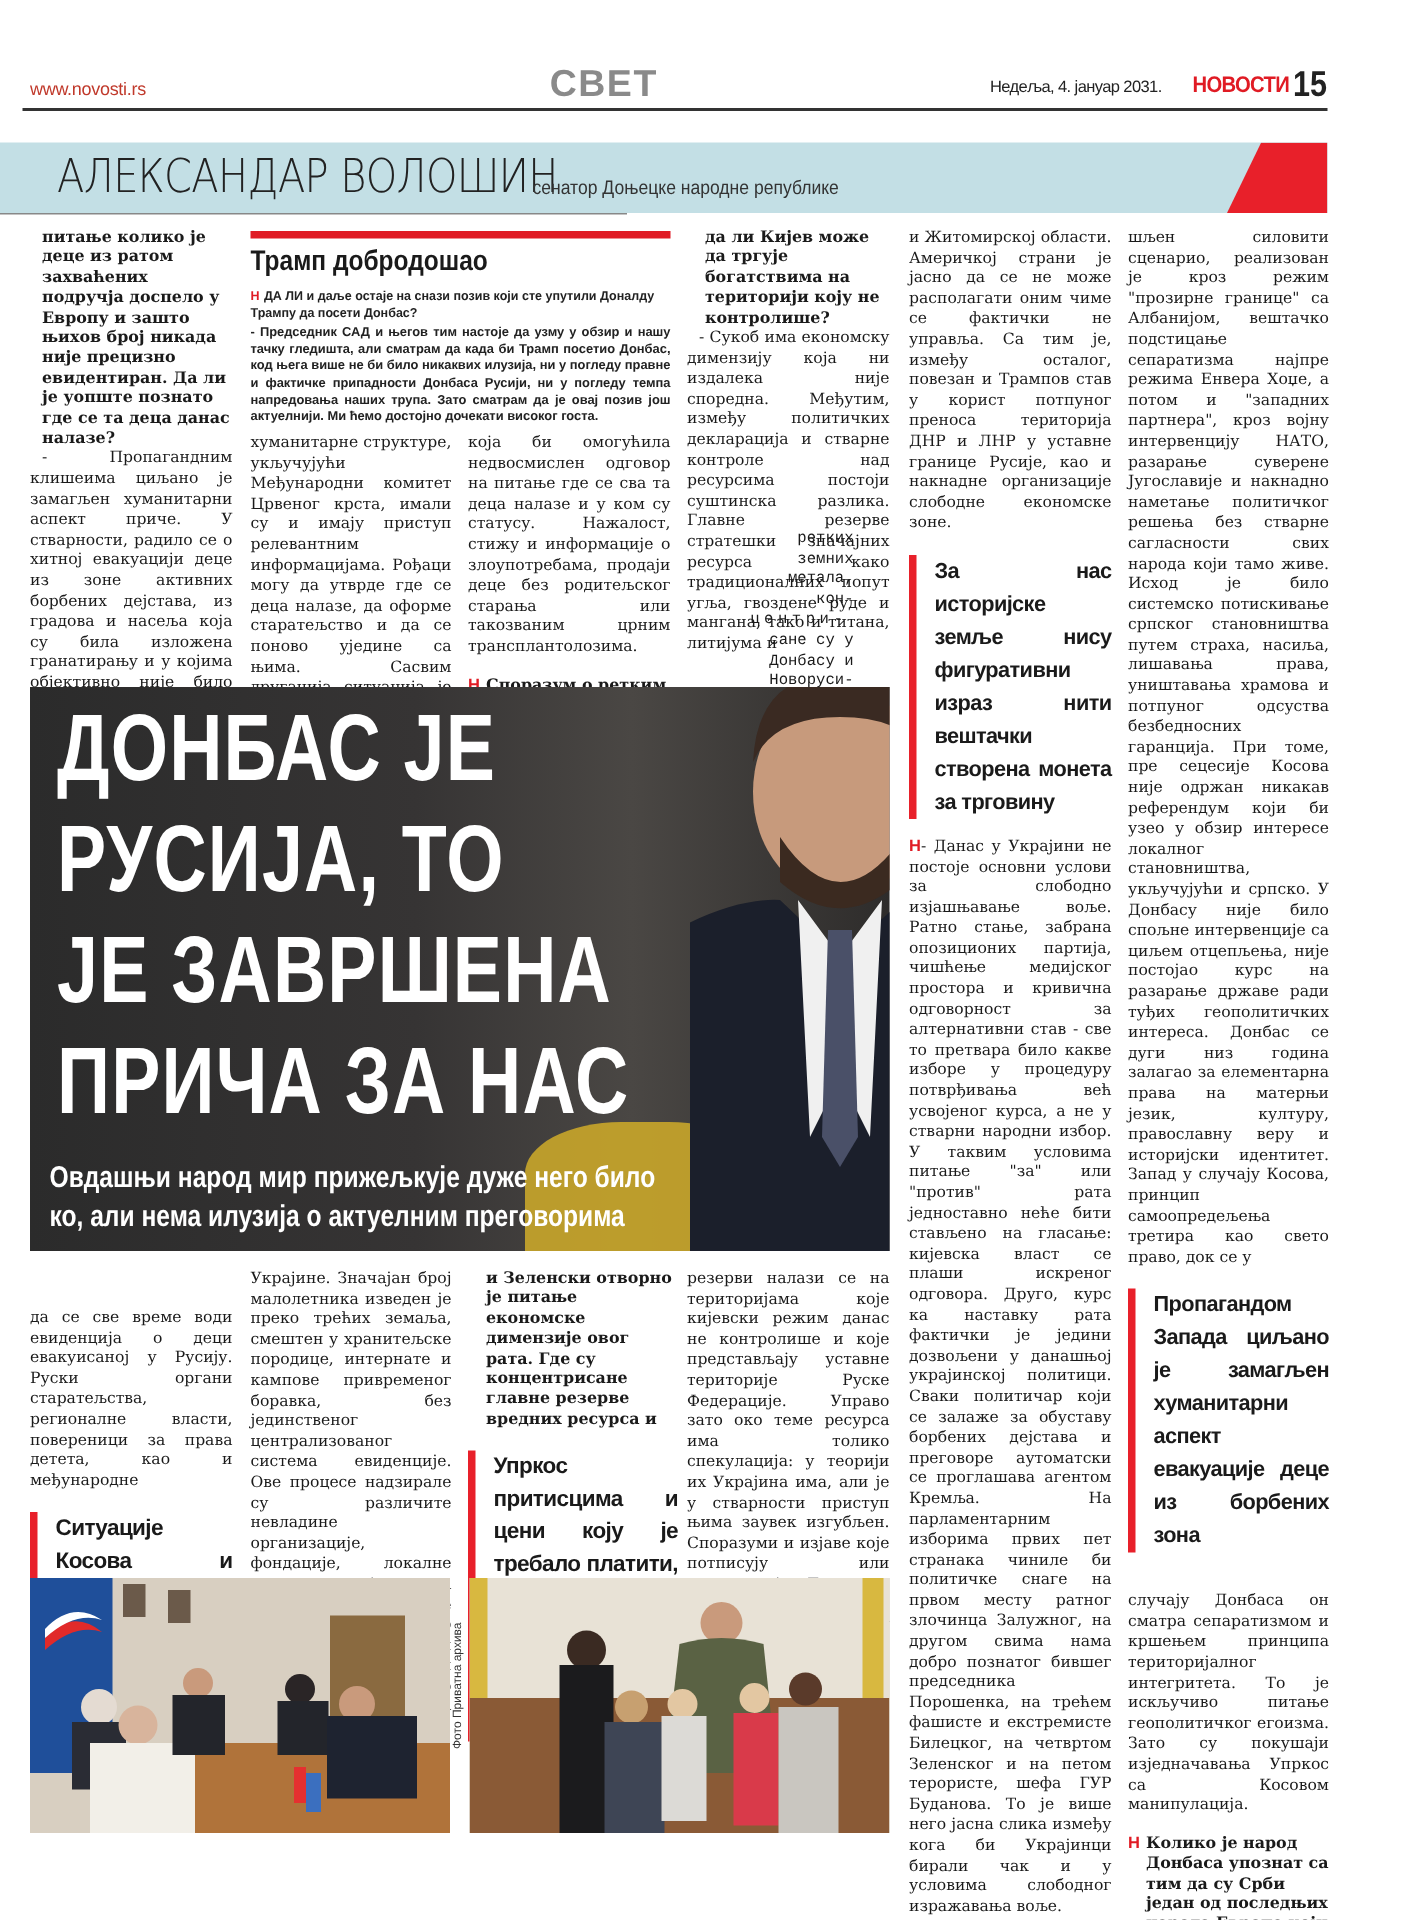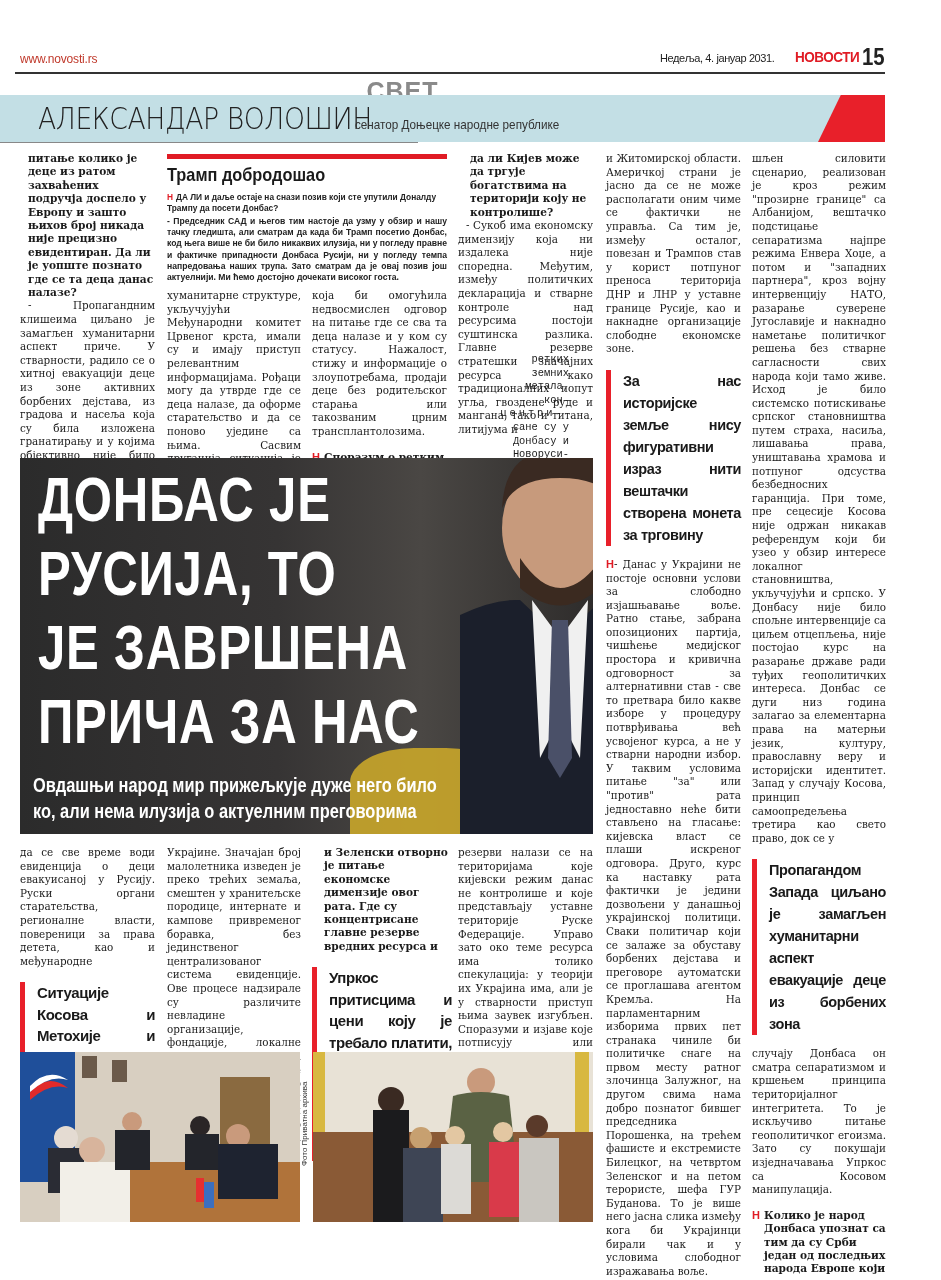--- a/index.html
+++ b/index.html
@@ -3,21 +3,21 @@
 <meta charset="utf-8">
 <style>
   * { box-sizing: border-box; margin: 0; padding: 0; }
   html, body { width: 941px; height: 1280px; background: #ffffff; overflow: hidden; }
   body { position: relative; font-family: "DejaVu Serif", serif; color: #1a1a1a; }
 
   .abs { position: absolute; }
 
   
   .site-url { left: 20px; top: 52px; font-family: "Liberation Sans", sans-serif; font-size: 12px; color: #c0392b; letter-spacing: -0.2px; }
-  .section-title { left: 0; width: 805px; top: 42px; text-align: center; font-family: "Liberation Sans", sans-serif; font-weight: bold; font-size: 25px; color: #8a8a8a; letter-spacing: 1px; margin-top: 35px; }
+  .section-title { left: 0; width: 805px; top: 42px; text-align: center; font-family: "Liberation Sans", sans-serif; font-weight: bold; font-size: 25px; color: #8a8a8a; letter-spacing: 1px; }
   .date { left: 660px; top: 52px; font-family: "Liberation Sans", sans-serif; font-size: 11px; color: #222; letter-spacing: -0.4px; }
   .brand { left: 795px; top: 48px; font-family: "Liberation Sans", sans-serif; font-weight: bold; font-size: 15px; color: #e01b24; letter-spacing: -0.5px; transform: scaleX(0.9); transform-origin: left; }
   .page-num { left: 862px; top: 43px; font-family: "Liberation Sans", sans-serif; font-weight: bold; font-size: 24px; color: #222; transform: scaleX(0.85); transform-origin: left; }
   .header-rule { left: 15px; top: 72px; width: 870px; height: 2px; background: #333; }
 
   
   .band { left: 0; top: 95px; width: 885px; height: 47px; background: #c3dfe5; }
   .band-red { left: 818px; top: 95px; width: 67px; height: 47px; background: #e8202a; clip-path: polygon(34% 0, 100% 0, 100% 100%, 0 100%); }
   .author-name { left: 38px; top: 100px; font-family: "DejaVu Sans", sans-serif; font-size: 31px; color: #222; letter-spacing: -0.5px; transform: scaleX(0.86); transform-origin: left; font-weight: 300; }
   .author-role { left: 355px; top: 117px; font-family: "Liberation Sans", sans-serif; font-size: 13px; color: #333; transform: scaleX(0.9); transform-origin: left; }
@@ -134,30 +134,30 @@
   <div class="pull" style="margin:14px 0 12px 0; font-size:14.5px; line-height:22px;">За нас историјске земље нису фигуративни израз нити вештачки створена монета за трговину</div>
   <div class="q">
     <span class="h-mark">Н</span>
   </div>
   <p>- Данас у Украјини не постоје основни услови за слободно изјашњавање воље. Ратно стање, забрана опозиционих партија, чишћење медијског простора и кривична одговорност за алтернативни став - све то претвара било какве изборе у процедуру потврђивања већ усвојеног курса, а не у стварни народни избор. У таквим условима питање "за" или "против" рата једноставно неће бити стављено на гласање: кијевска власт се плаши искреног одговора. Друго, курс ка наставку рата фактички је једини дозвољени у данашњој украјинској политици. Сваки политичар који се залаже за обуставу борбених дејстава и преговоре аутоматски се проглашава агентом Кремља. На парламентарним изборима првих пет странака чиниле би политичке снаге на првом месту ратног злочинца Залужног, на другом свима нама добро познатог бившег председника Порошенка, на трећем фашисте и екстремисте Билецког, на четвртом Зеленског и на петом терористе, шефа ГУР Буданова. То је више него јасна слика између кога би Украјинци бирали чак и у условима слободног изражавања воље.</p>
 
 </div>
 
 <div class="abs col" style="left:752px; top:152px; width:134px;">
   <div>шљен силовити сценарио, реализован је кроз режим "прозирне границе" са Албанијом, вештачко подстицање сепаратизма најпре режима Енвера Хоџе, а потом и "западних партнера", кроз војну интервенцију НАТО, разарање суверене Југославије и накнадно наметање политичког решења без стварне сагласности свих народа који тамо живе. Исход је било системско потискивање српског становништва путем страха, насиља, лишавања права, уништавања храмова и потпуног одсуства безбедносних гаранција. При томе, пре сецесије Косова није одржан никакав референдум који би узео у обзир интересе локалног становништва, укључујући и српско. У Донбасу није било спољне интервенције са циљем отцепљења, није постојао курс на разарање државе ради туђих геополитичких интереса. Донбас се дуги низ година залагао за елементарна права на матерњи језик, културу, православну веру и историјски идентитет. Запад у случају Косова, принцип самоопредељења третира као свето право, док се у</div>
-  <div class="pull" style="margin:14px 0 12px 0; font-size:14.5px; line-height:22px;">Пропагандом Запада циљано је замагљен хуманитарни аспект евакуације деце из борбених зона</div>
+  <div class="pull" style="margin:14px 0 26px 0; font-size:14.5px; line-height:22px;">Пропагандом Запада циљано је замагљен хуманитарни аспект евакуације деце из борбених зона</div>
   <div>случају Донбаса он сматра сепаратизмом и кршењем принципа територијалног интегритета. То је искључиво питање геополитичког егоизма. Зато су покушаји изједначавања Упркос са Косовом манипулација.</div>
   <div class="q" style="margin-top:12px;">
     <span class="h-mark">Н</span>
     <span>Колико је народ Донбаса упознат са тим да су Срби један од последњих народа Европе који су спремни да плате високу цену, али који никада не би стали у исти ред са непријатељима Русије?</span>
   </div>
 
 </div>
 
-<div class="abs col" style="left:20px; top:846px; width:135px;">
+<div class="abs col" style="left:20px; top:872px; width:135px;">
   <div>да се све време води евиденција о деци евакуисаној у Русију. Руски органи старатељства, регионалне власти, повереници за права детета, као и међународне</div>
   <div class="pull" style="margin-top:14px; font-size:15px; line-height:21.5px;">Ситуације Косова и Метохије и Донбаса суштински су неупоредиве - правно, историјски и морално</div>
 </div>
 <div class="abs col" style="left:167px; top:846px; width:134px;">
   <div>Украјине. Значајан број малолетника изведен је преко трећих земаља, смештен у хранитељске породице, интернате и кампове привременог боравка, без јединственог централизованог система евиденције. Ове процесе надзирале су различите невладине организације, фондације, локалне администрације, а понекад и приватне структуре. Као последица тога, ни данас не постоји транспарентна, јавно потврђена база података</div>
 </div>
 <div class="abs col" style="left:312px; top:846px; width:140px;">
   <div class="q-nomark">и Зеленски отворно је питање економске димензије овог рата. Где су концентрисане главне резерве вредних ресурса и</div>
   <div class="pull" style="margin-top:14px; font-size:15px; line-height:21.5px;">Упркос притисцима и цени коју је требало платити, Срби никада нису ишли у савез са непријатељима РФ</div>
 </div>

